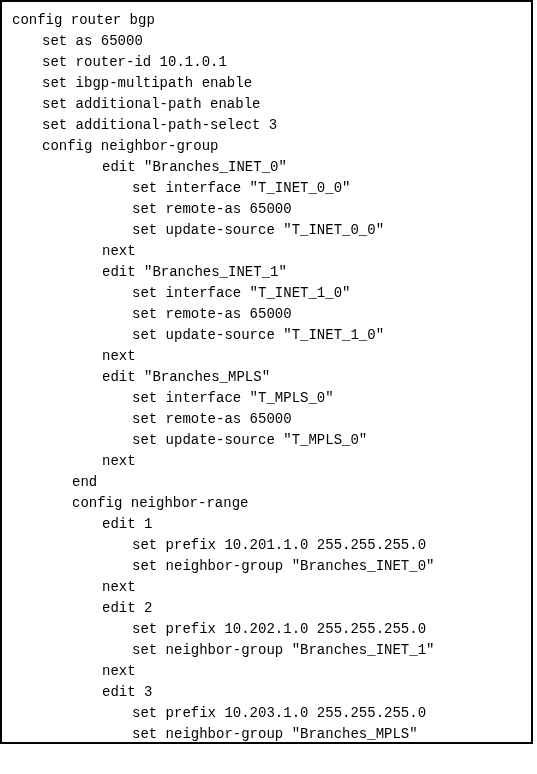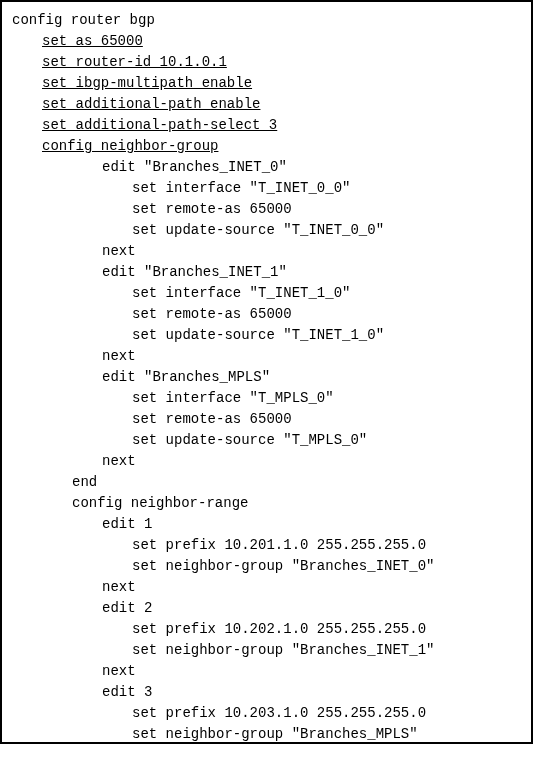--- a/index.html
+++ b/index.html
@@ -13,21 +13,21 @@
     .config-box {
       border: 2px solid #000;
       width: 533px;
       height: 744px;
       box-sizing: border-box;
       padding: 8px 10px;
       white-space: pre;
       overflow: hidden;
     }
     .ind0 { padding-left: 0; }
-    .ind1 { padding-left: 30px; text-decoration: underline; }
+    .ind1 { padding-left: 30px; }
     .ind2 { padding-left: 60px; }
     .ind3 { padding-left: 90px; }
     .ind4 { padding-left: 120px; }
   </style>
 </head>
 <body>
 
 <div class="config-box" id="config-container"><div class="ind0">config router bgp</div><div class="ind1">set as 65000</div><div class="ind1">set router-id 10.1.0.1</div><div class="ind1">set ibgp-multipath enable</div><div class="ind1">set additional-path enable</div><div class="ind1">set additional-path-select 3</div><div class="ind1">config neighbor-group</div><div class="ind3">edit "Branches_INET_0"</div><div class="ind4">set interface "T_INET_0_0"</div><div class="ind4">set remote-as 65000</div><div class="ind4">set update-source "T_INET_0_0"</div><div class="ind3">next</div><div class="ind3">edit "Branches_INET_1"</div><div class="ind4">set interface "T_INET_1_0"</div><div class="ind4">set remote-as 65000</div><div class="ind4">set update-source "T_INET_1_0"</div><div class="ind3">next</div><div class="ind3">edit "Branches_MPLS"</div><div class="ind4">set interface "T_MPLS_0"</div><div class="ind4">set remote-as 65000</div><div class="ind4">set update-source "T_MPLS_0"</div><div class="ind3">next</div><div class="ind2">end</div><div class="ind2">config neighbor-range</div><div class="ind3">edit 1</div><div class="ind4">set prefix 10.201.1.0 255.255.255.0</div><div class="ind4">set neighbor-group "Branches_INET_0"</div><div class="ind3">next</div><div class="ind3">edit 2</div><div class="ind4">set prefix 10.202.1.0 255.255.255.0</div><div class="ind4">set neighbor-group "Branches_INET_1"</div><div class="ind3">next</div><div class="ind3">edit 3</div><div class="ind4">set prefix 10.203.1.0 255.255.255.0</div><div class="ind4">set neighbor-group "Branches_MPLS"</div><div class="ind3">next</div><div class="ind1">end</div></div>
 
 </body></html>

